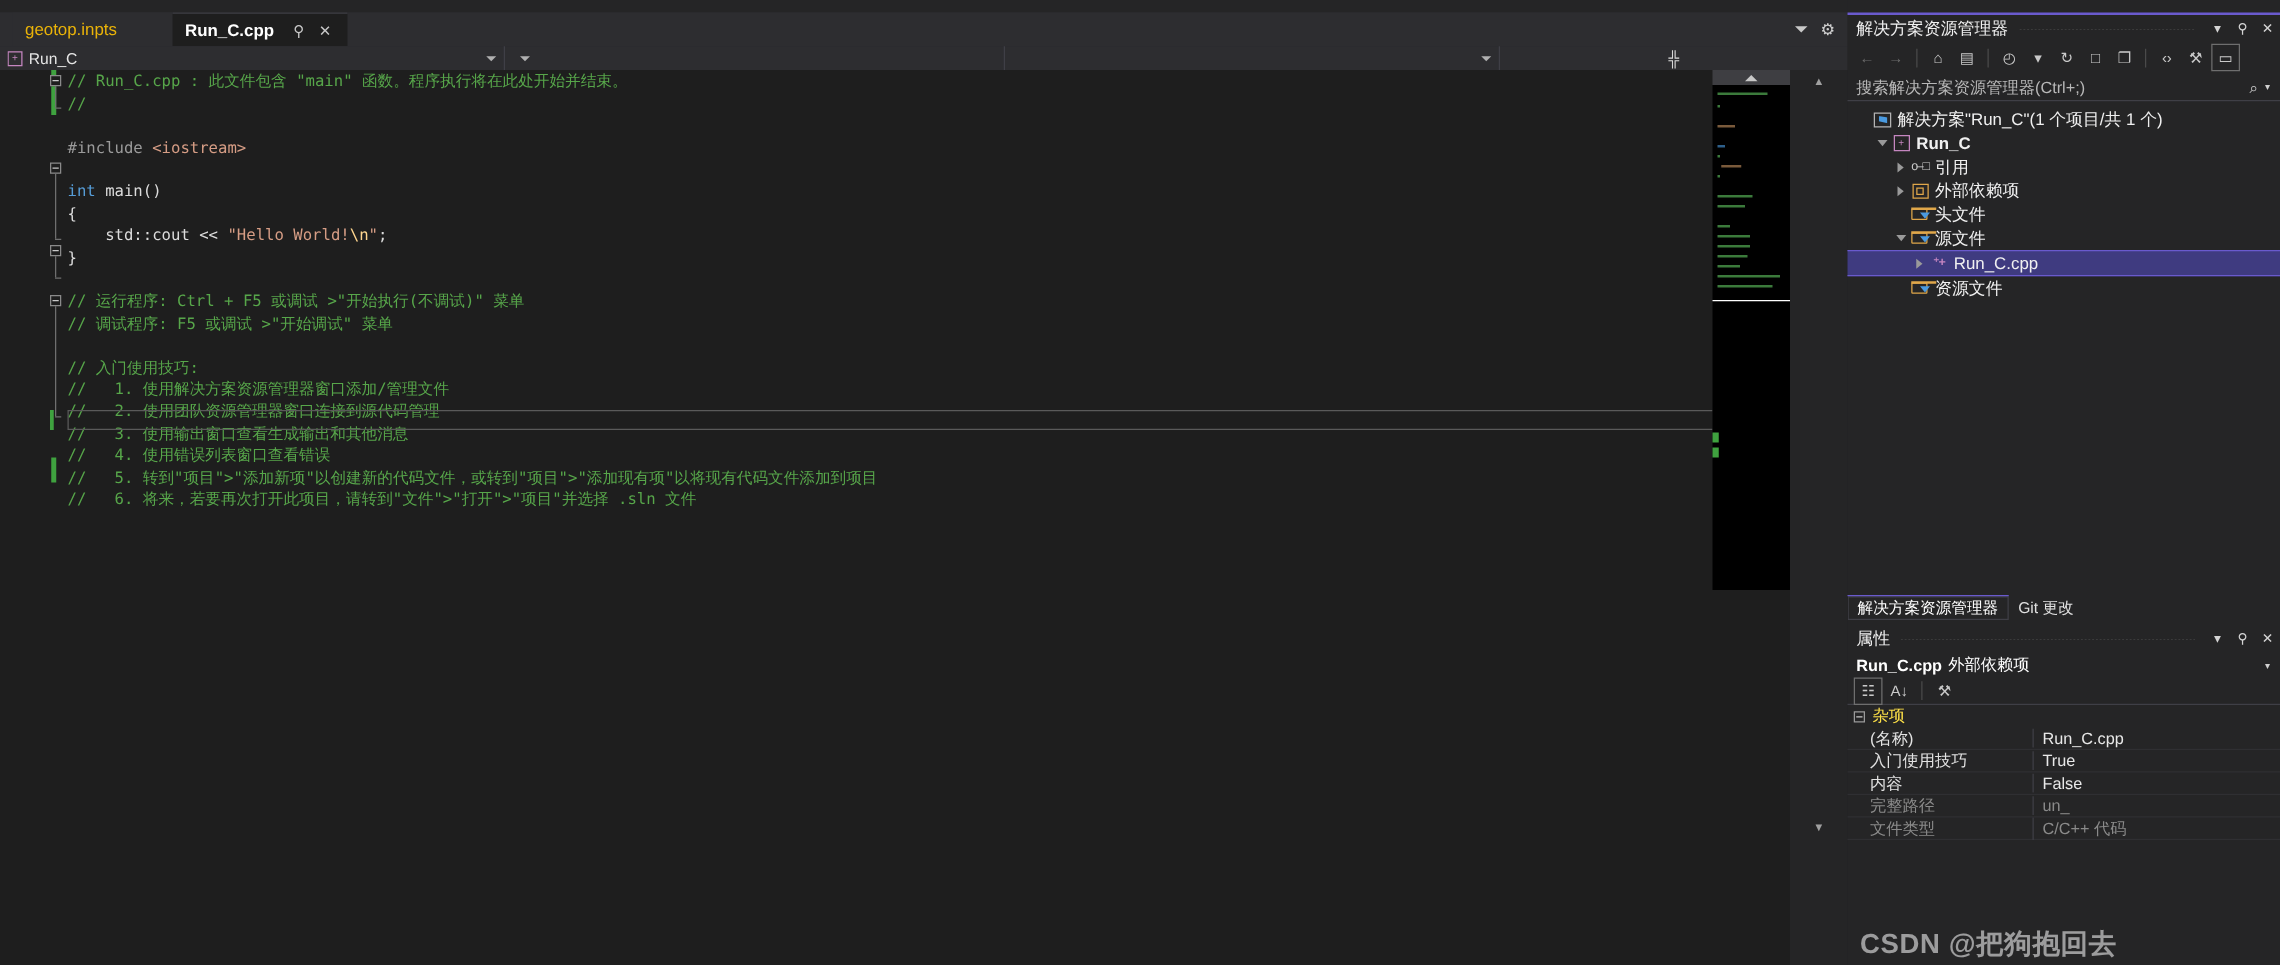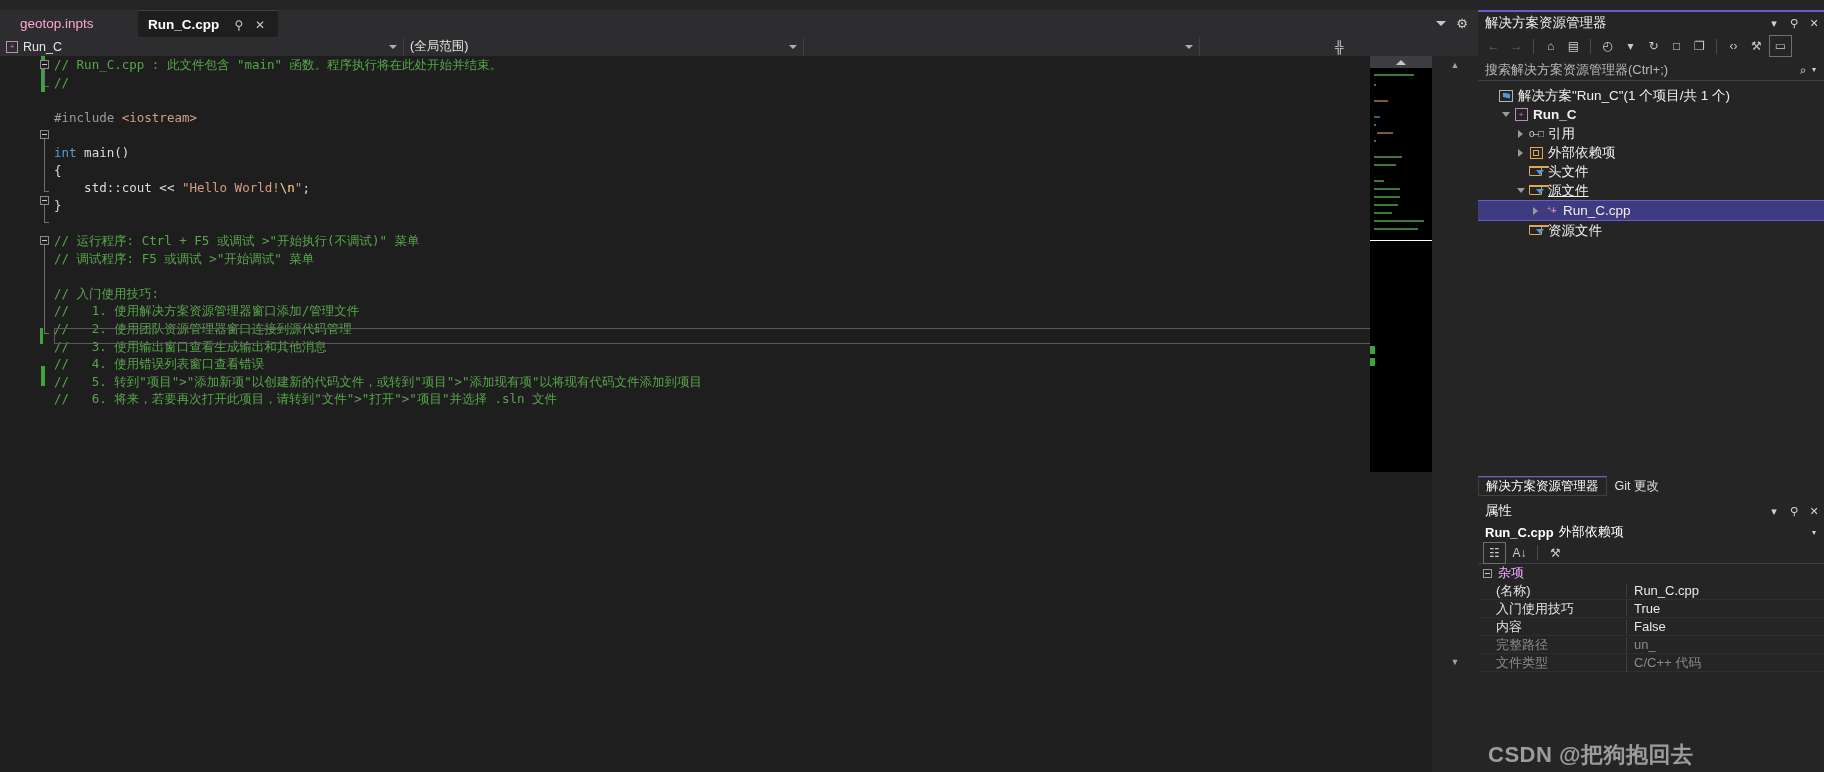--- a/index.html
+++ b/index.html
@@ -13,21 +13,21 @@
 
   
   .editor-side{position:absolute;left:0;top:0;width:1478px;height:772px;background:#252526;}
 
   
   .tabstrip{position:absolute;left:0;top:10px;height:27px;width:1478px;background:#2d2d30;}
   .tabstrip-bg{position:absolute;left:0;top:0;width:1478px;height:27px;background:#2d2d30;}
   .tab{position:absolute;top:0;height:27px;display:flex;align-items:center;
        padding:0 10px;box-sizing:border-box;font-size:13.5px;color:#d0d0d0;
        background:#2d2d30;cursor:pointer;white-space:nowrap;}
-  .tab.inactive{left:10px;width:128px;background:#2d2d30;color:#f9a8d4;}
+  .tab.inactive{left:10px;width:128px;background:#2d2d30;color:#eab308;}
   .tab.active{left:138px;width:94px;background:#1e1e1e;color:#ffffff;font-weight:bold;
        border-top:1px solid #3f3f46;}
   .tab-tools{position:absolute;left:232px;top:0;height:27px;width:46px;display:flex;
        align-items:center;gap:7px;background:#1e1e1e;border-top:1px solid #3f3f46;}
   .tab-pin,.tab-close{width:14px;height:14px;display:flex;align-items:center;justify-content:center;
        color:#c8c8c8;font-size:12px;cursor:pointer;line-height:1;}
   .tabstrip-right{position:absolute;right:0;top:0;height:27px;width:60px;display:flex;
        align-items:center;justify-content:flex-end;gap:10px;padding-right:10px;box-sizing:border-box;}
   .ts-caret{width:0;height:0;border-left:5px solid transparent;border-right:5px solid transparent;
        border-top:5px solid #c8c8c8;cursor:pointer;}
@@ -169,21 +169,21 @@
   
   .props{position:absolute;left:0;width:346px;background:#252526;}
   .prop-sub{height:20px;display:flex;align-items:center;padding-left:7px;box-sizing:border-box;
         font-size:13px;color:#ffffff;}
   .prop-sub .nm{font-weight:bold;}
   .prop-sub .sfx{margin-left:5px;font-weight:normal;}
   .prop-sub .car{margin-left:auto;margin-right:8px;color:#d0d0d0;font-size:8px;}
   .prop-tb{height:22px;display:flex;align-items:center;gap:3px;padding-left:5px;box-sizing:border-box;
         border-bottom:1px solid #3f3f46;}
   .pgrid{position:relative;}
-  .pcat{height:18px;display:flex;align-items:center;font-size:13px;color:#f0abfc;padding-left:5px;}
+  .pcat{height:18px;display:flex;align-items:center;font-size:13px;color:#fde047;padding-left:5px;}
   .pcat .minus{width:9px;height:9px;border:1px solid #9a9a9a;box-sizing:border-box;position:relative;
         margin-right:6px;}
   .pcat .minus:after{content:"";position:absolute;left:1px;top:3px;width:5px;height:1px;background:#c8c8c8;}
   .prow{height:17px;display:flex;align-items:center;font-size:13px;border-bottom:1px solid #2f2f32;}
   .prow .k{width:148px;padding-left:18px;box-sizing:border-box;color:#e2e2e2;white-space:nowrap;overflow:hidden;}
   .prow .v{flex:1;padding-left:7px;color:#e8e8e8;border-left:1px solid #3f3f46;white-space:nowrap;overflow:hidden;}
   .prow.dimrow .k{color:#8a8a8a;}
   .prow.dimrow .v{color:#8a8a8a;}
 
   
@@ -217,23 +217,20 @@
 
     <div class="navbar">
       <div class="nav-dd dd1">
         <span class="cap">
           <span class="cpp-ico">+</span>
           <span>Run_C</span>
         </span>
         <span class="arrow"></span>
       </div>
       <div class="nav-dd dd2">
-        <span class="cap">
-          <span>(全局范围)</span>
-        </span>
         <span class="arrow"></span>
       </div>
       <div class="nav-dd dd3">
         <span class="cap">
           <span></span>
         </span>
         <span class="arrow"></span>
       </div>
       <div class="navbar-end">
         <span class="split-ico">╬</span>
@@ -376,21 +373,21 @@
           <span class="twist"></span>
           <span class="ticon">
             <span class="folder">
               <span class="tab"></span>
               <span class="bk"></span>
               <span class="fil"></span>
             </span>
           </span>
           <span class="tlabel">头文件</span>
         </div>
-        <div class="trow" style="padding-left: 36px; text-decoration: underline;">
+        <div class="trow" style="padding-left: 36px;">
           <span class="twist">
             <span class="tw-d"></span>
           </span>
           <span class="ticon">
             <span class="folder">
               <span class="tab"></span>
               <span class="bk"></span>
               <span class="fil"></span>
             </span>
           </span>

